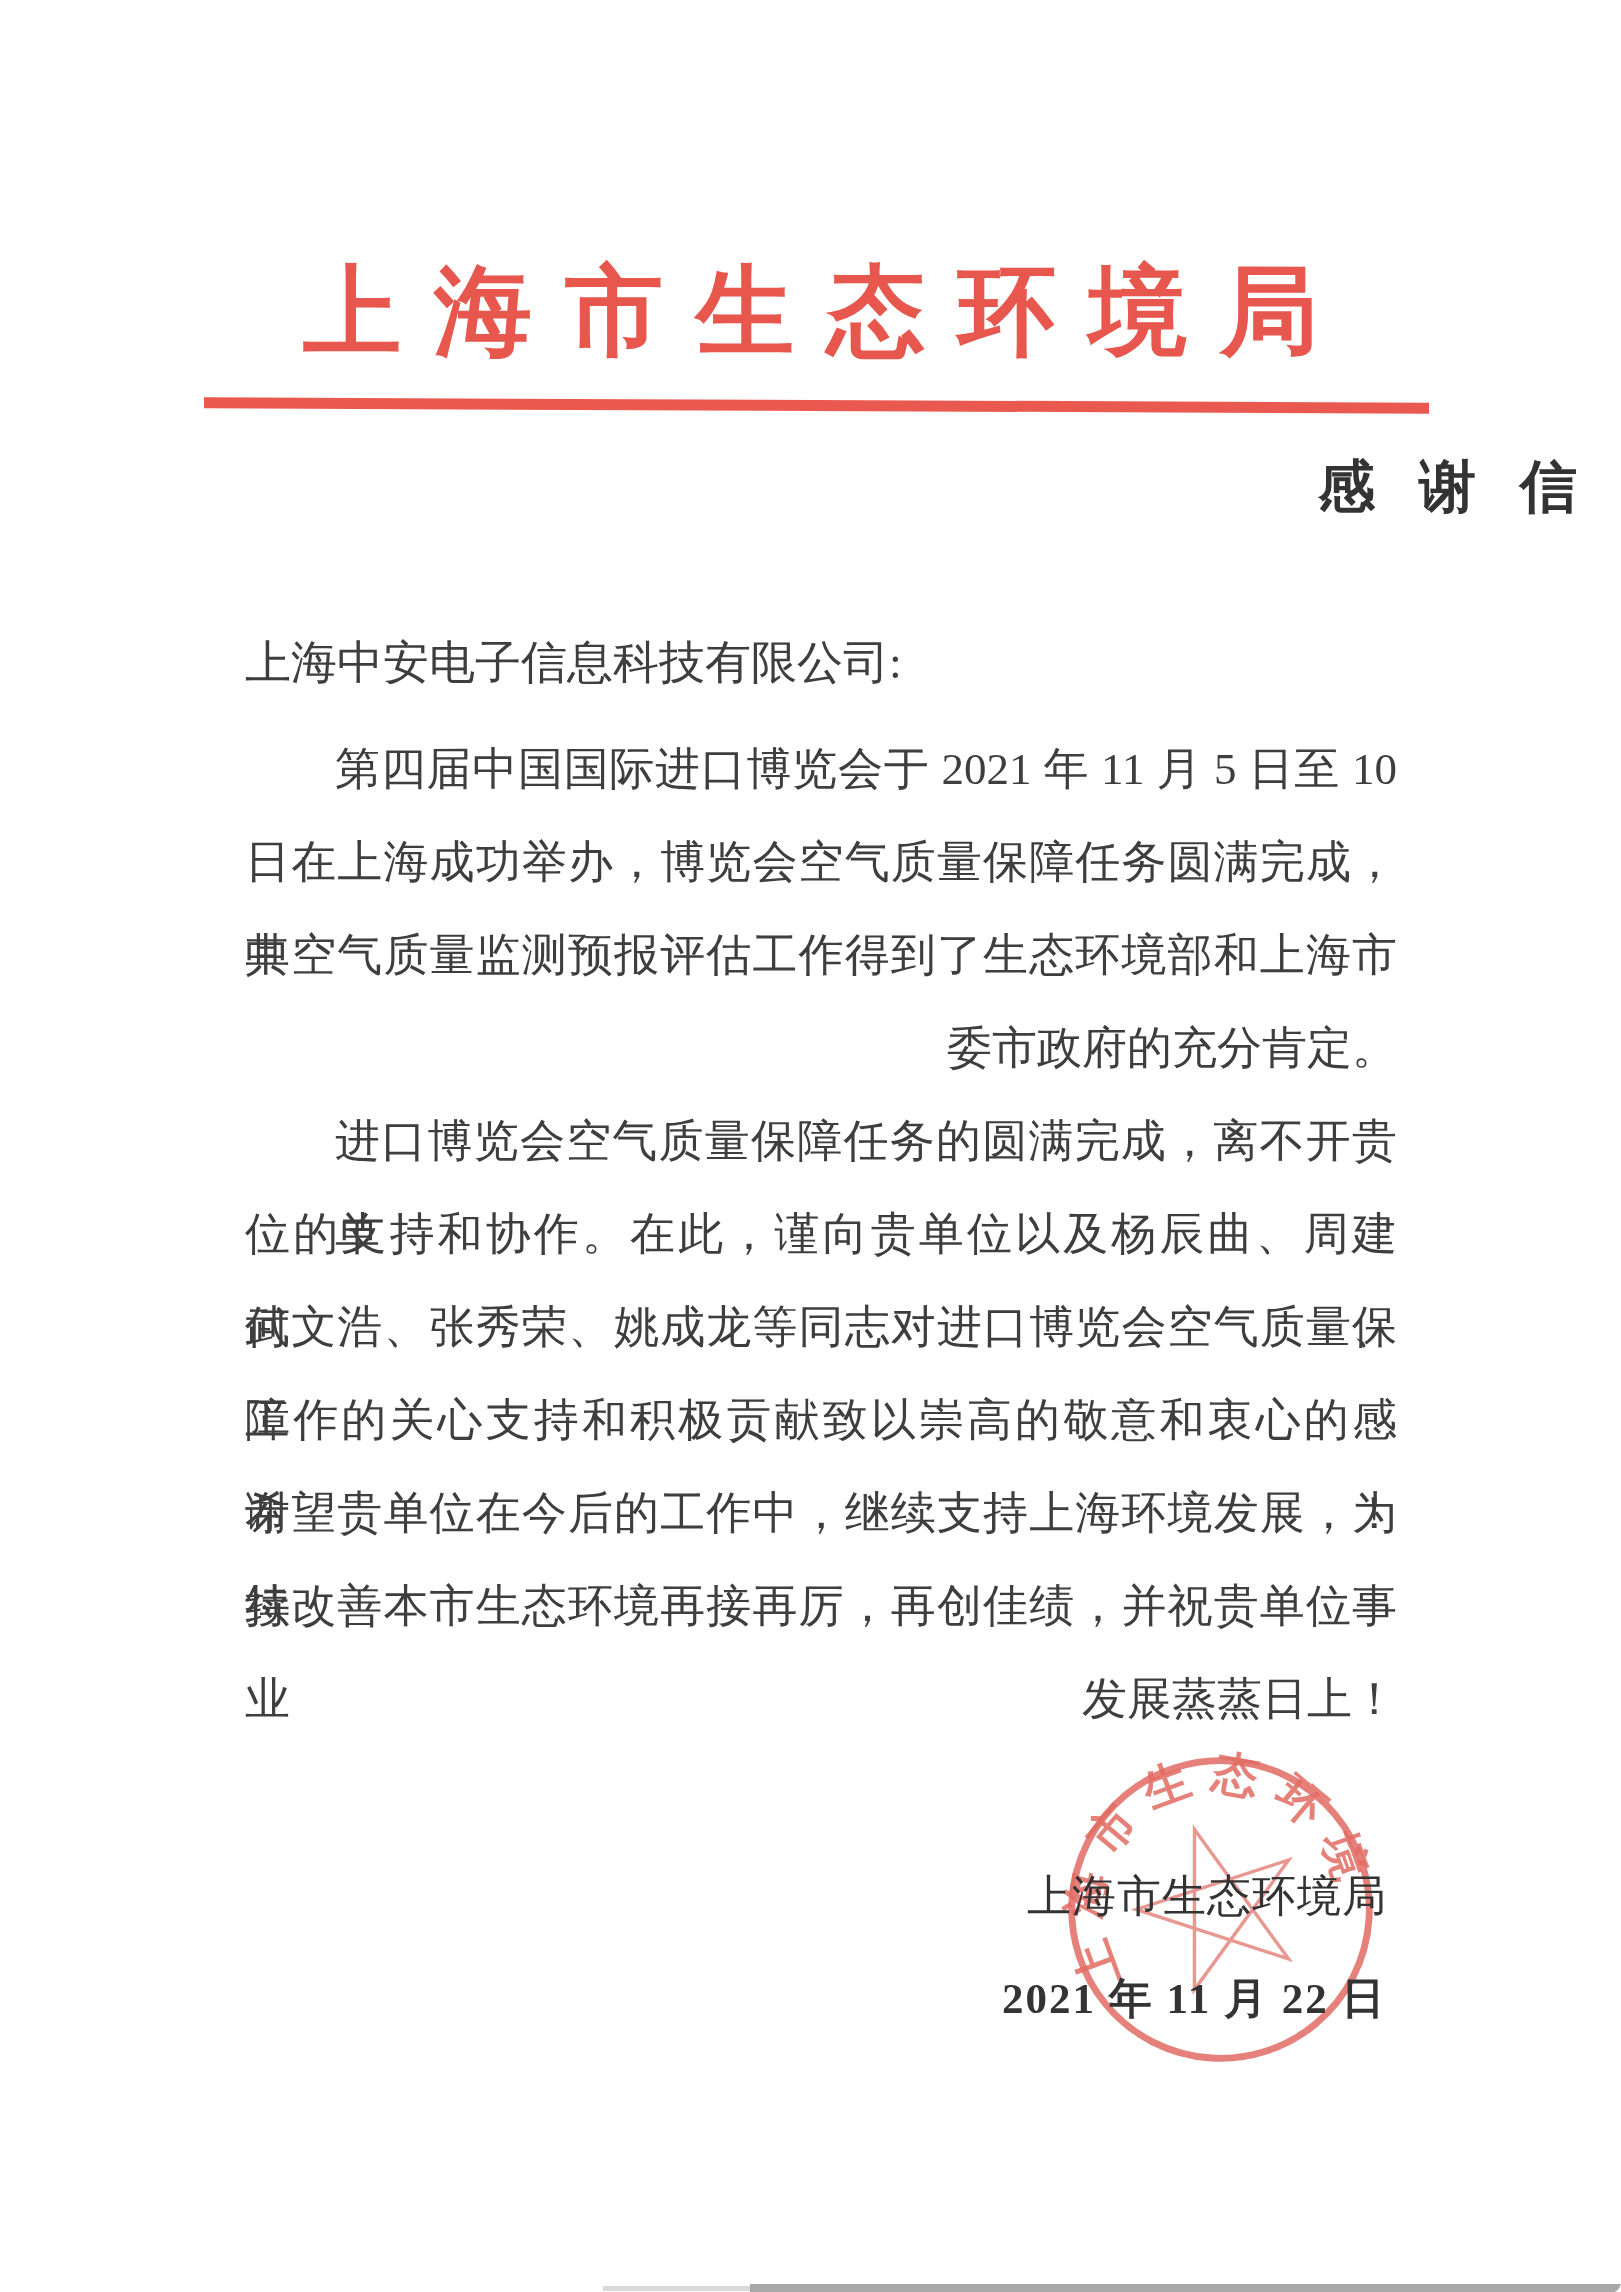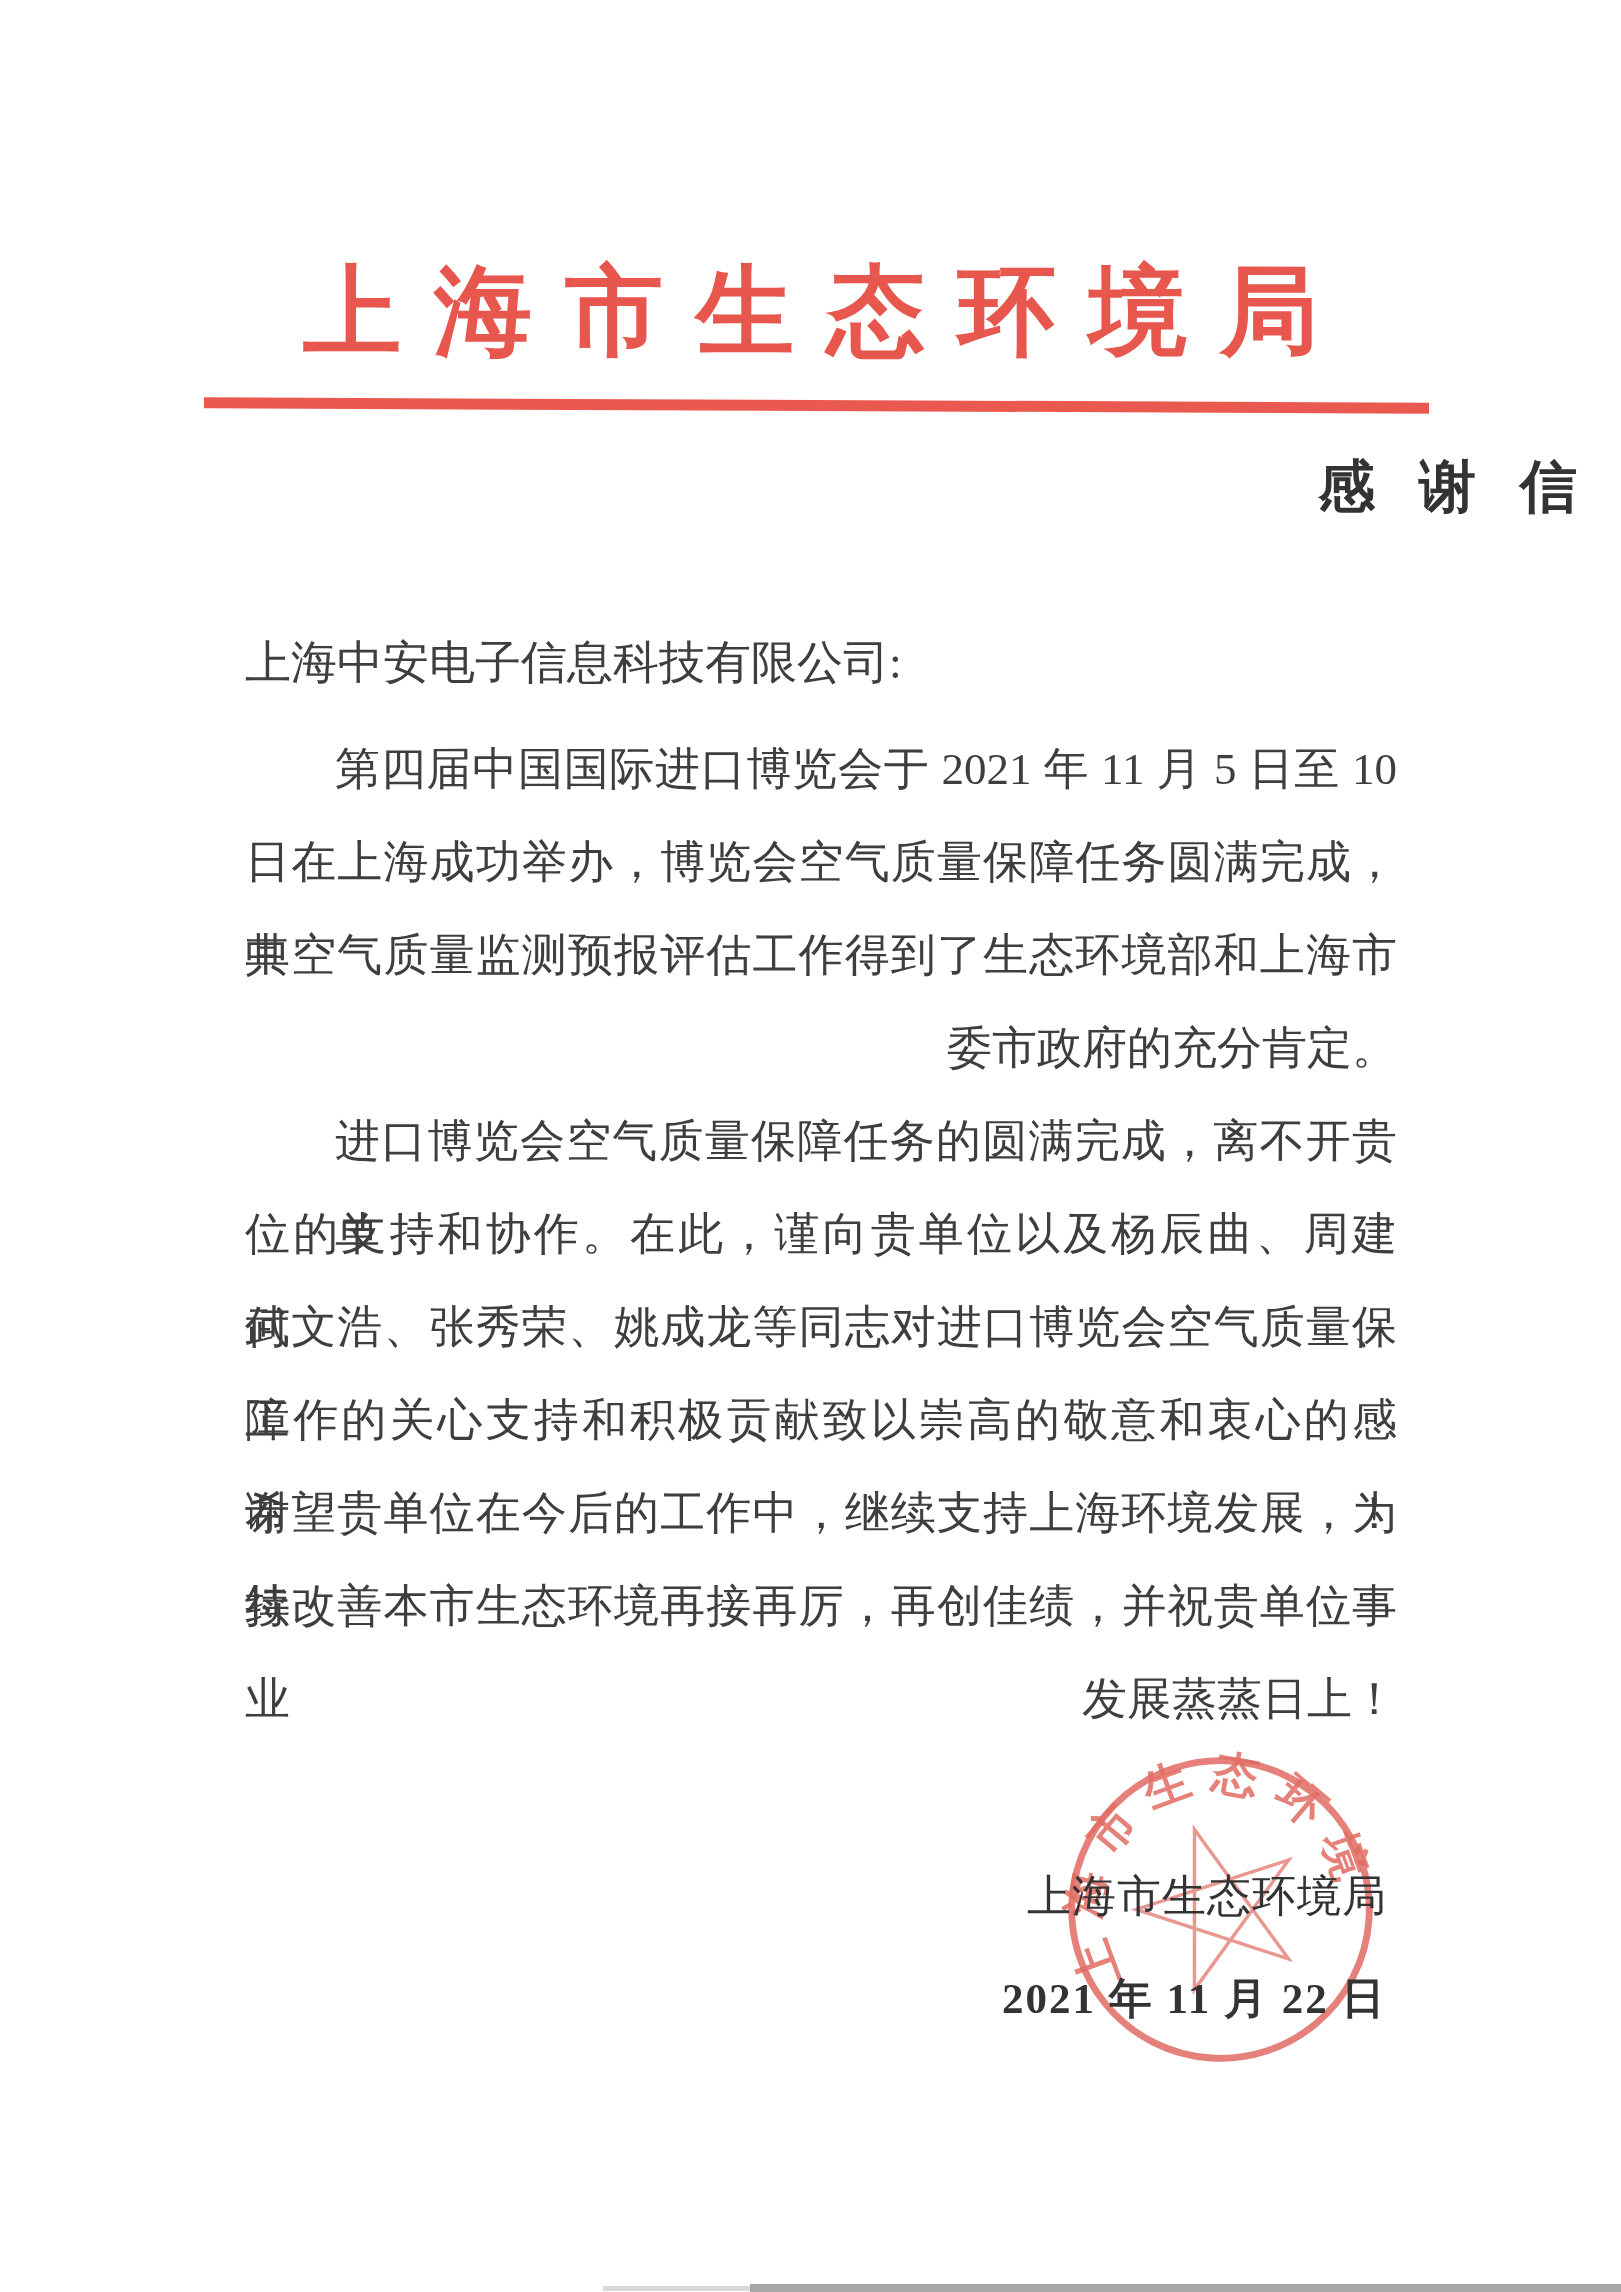--- a/index.html
+++ b/index.html
@@ -11,20 +11,21 @@
     --artifact_dark:#a8a8a8;
     --artifact_light:#d9d9d9;
   }
   html,body{margin:0;padding:0;background:#ffffff;}
   .page{
     position:relative;
     width:1621px;height:2293px;
     background:#ffffff;
     overflow:hidden;
     font-family:"Liberation Serif", serif;
+    border-radius:11px;
   }
   
   .agency-title{
     position:absolute;
     top:258px;left:0;right:0;
     text-align:center;
     font-size:98px;
     line-height:108px;
     font-weight:bold;
     color:var(--header_red);

